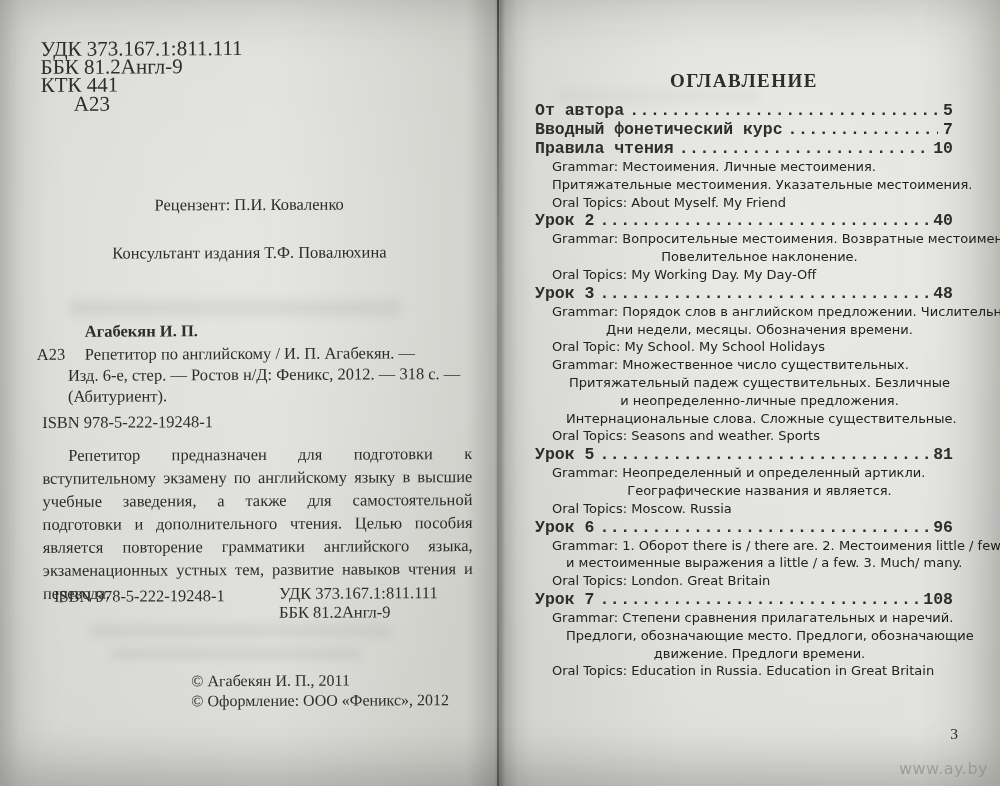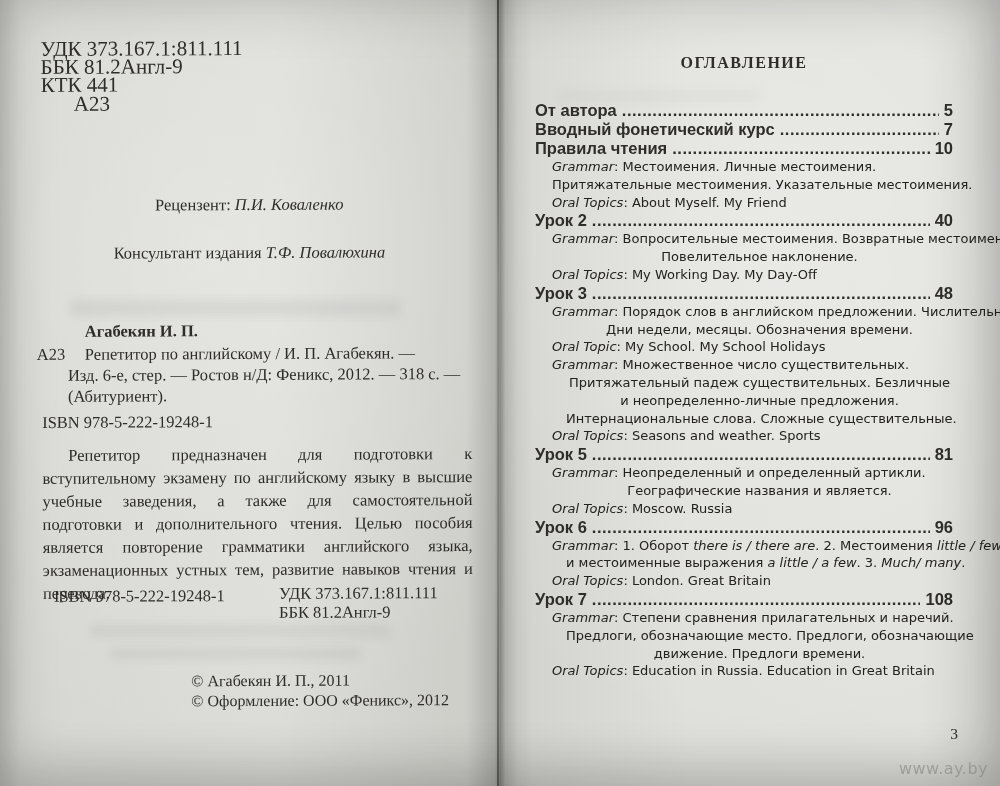--- a/index.html
+++ b/index.html
@@ -21,41 +21,41 @@
     background:linear-gradient(180deg, rgba(25,25,23,.6), rgba(90,90,86,.22) 35%, rgba(70,70,66,.3) 75%, rgba(40,40,37,.5));}
   .ghost{position:absolute;background:rgba(125,125,120,.12);filter:blur(4px);border-radius:3px;pointer-events:none;}
 
   
   .lp{position:absolute;left:0;top:0;width:497px;height:786px;transform:rotate(-.25deg);}
   .lp .abs{position:absolute;}
   .udk-block{left:42px;top:39px;font-size:21px;line-height:18.2px;white-space:pre;}
   .udk-a23{padding-left:33px;}
   .center-line{left:20px;width:460px;top:195px;text-align:center;font-size:16.5px;}
   .consultant{top:243px;}
-  .it{font-style:italic;}
+  .it{}
   .author-head{left:85px;top:321px;font-size:16.5px;font-weight:bold;text-align:center;}
   .catalog{left:0;top:343px;width:478px;font-size:16.5px;line-height:21px;}
   .cat-code{position:absolute;left:37px;top:0;}
   .cat-l1{margin-left:85px;}
   .cat-l2,.cat-l3{margin-left:68px;}
   .isbn-top{left:42px;top:412px;font-size:16.5px;}
   .annotation{left:42px;top:443px;width:430px;font-size:16.5px;line-height:23px;
     text-align:justify;text-indent:26px;}
   .isbn-bottom{left:53px;top:586px;font-size:16.5px;}
   .udkbbk{left:278px;top:584px;font-size:16.5px;line-height:19px;}
   .copyright{left:190px;top:671px;font-size:16px;line-height:19.5px;}
 
   
   .rp{position:absolute;left:503px;top:0;width:497px;height:786px;}
   .rp .abs{position:absolute;}
-  .toc-heading{left:32px;top:54px;width:418px;text-align:center;font-size:16px;
+  .toc-heading{left:32px;top:70px;width:418px;text-align:center;font-size:19px;
     font-weight:bold;letter-spacing:1.5px;}
   .toc{left:32px;top:101px;width:418px;}
   .toc-line{display:flex;align-items:baseline;font-weight:bold;font-size:16.5px;
-    line-height:19px;height:19px;font-family:Liberation Sans, sans-serif;}
+    line-height:19px;height:19px;font-family:Liberation Mono, monospace;}
   .toc-title{white-space:nowrap;padding-right:5px;}
   .toc-dots{flex:1;overflow:hidden;white-space:nowrap;letter-spacing:.5px;}
   .toc-dots::after{content:"........................................................................................................................................";}
   .toc-page{white-space:nowrap;padding-left:5px;}
   .toc-sub{font-family:"DejaVu Sans",sans-serif;font-size:13px;line-height:17.8px;
     height:17.8px;margin-left:17px;white-space:nowrap;color:#23221f;}
   .toc-sub.ind{margin-left:31px;text-align:center;}
   .rp-page-num{right:42px;top:725px;font-size:15.5px;}
   .watermark{position:absolute;right:12px;bottom:8px;font-family:"DejaVu Sans",sans-serif;
     font-size:16px;color:#b2b2ae;letter-spacing:.5px;}

